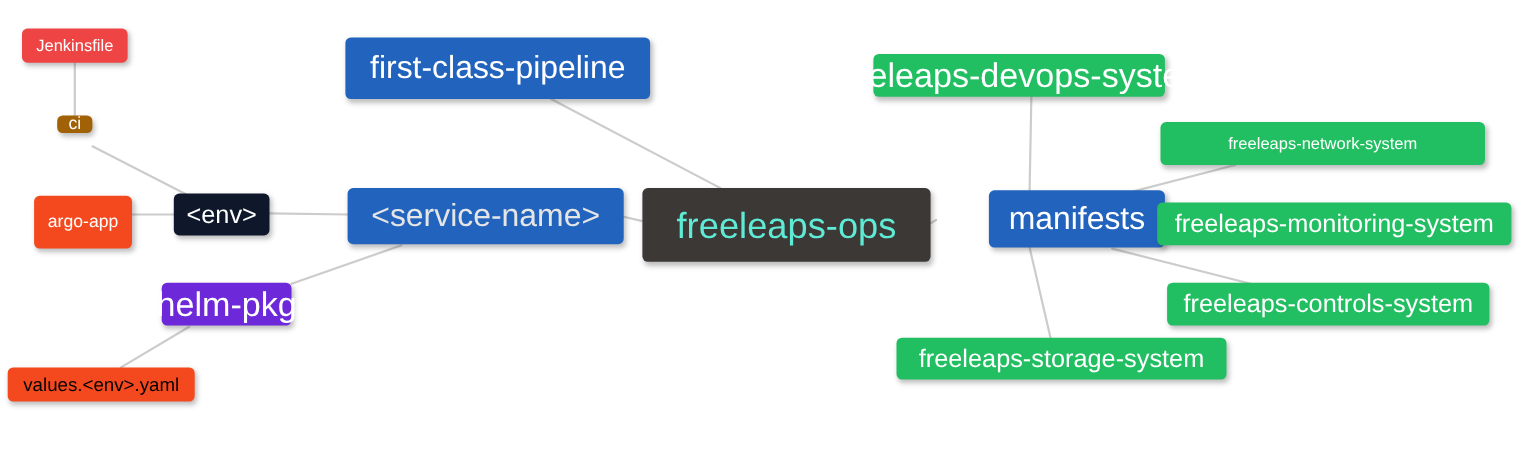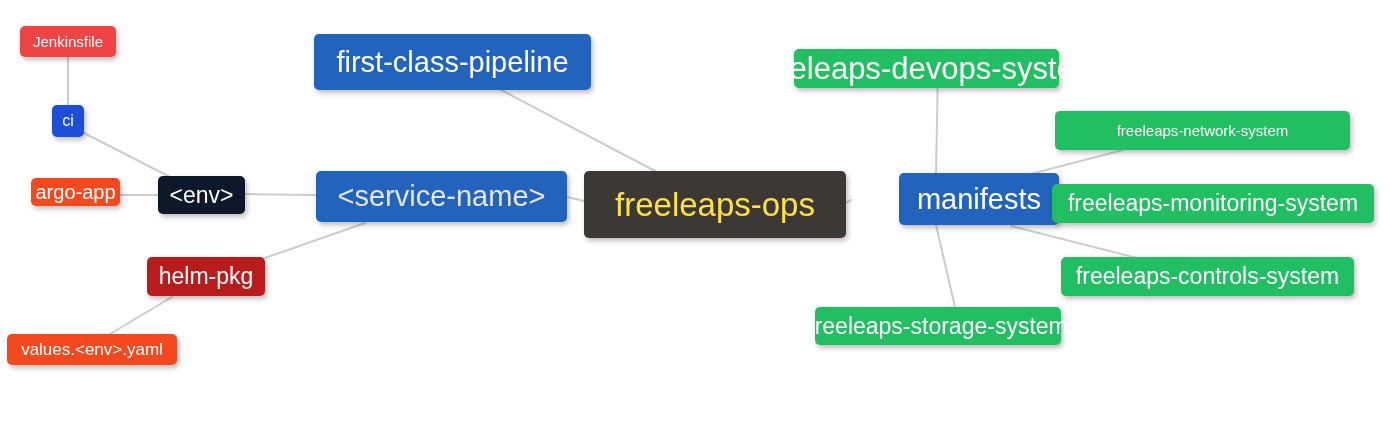--- a/index.html
+++ b/index.html
@@ -52,28 +52,28 @@
       <line x1="501" y1="90" x2="655" y2="171" stroke="#cccccc" stroke-width="2" stroke-linecap="round"></line>
       <line x1="846" y1="203" x2="851" y2="200" stroke="#cccccc" stroke-width="2" stroke-linecap="round"></line>
       <line x1="936" y1="173" x2="938" y2="67" stroke="#cccccc" stroke-width="2" stroke-linecap="round"></line>
       <line x1="1011" y1="179" x2="1123" y2="150" stroke="#cccccc" stroke-width="2" stroke-linecap="round"></line>
       <line x1="1011" y1="200" x2="1052" y2="203" stroke="#cccccc" stroke-width="2" stroke-linecap="round"></line>
       <line x1="1011" y1="226" x2="1137" y2="258" stroke="#cccccc" stroke-width="2" stroke-linecap="round"></line>
       <line x1="936" y1="225" x2="955" y2="307" stroke="#cccccc" stroke-width="2" stroke-linecap="round"></line>
     </svg>
   <div id="node-layer">
       <div class="node" style="left: 20px; top: 26px; width: 96px; height: 31px; font-size: 15px; background: #ef4444; color: rgb(255, 255, 255);">Jenkinsfile</div>
-      <div class="node" style="left: 52px; top: 105px; width: 32px; height: 32px; font-size: 16px; background: #1d4ed8; color: rgb(255, 255, 255);">ci</div>
-      <div class="node" style="left: 31px; top: 178px; width: 89px; height: 28px; font-size: 20px; background: rgb(244, 73, 30); color: rgb(255, 255, 255);">argo-app</div>
+      <div class="node" style="left: 52px; top: 105px; width: 32px; height: 16px; font-size: 16px; background: #a16207; color: rgb(255, 255, 255);">ci</div>
+      <div class="node" style="left: 31px; top: 178px; width: 89px; height: 48px; font-size: 16px; background: rgb(244, 73, 30); color: rgb(255, 255, 255);">argo-app</div>
       <div class="node" style="left: 158px; top: 176px; width: 87px; height: 38px; font-size: 23px; background: #0f172a; color: rgb(255, 255, 255);">&lt;env&gt;</div>
-      <div class="node" style="left: 147px; top: 257px; width: 118px; height: 39px; font-size: 23px; background: #b91c1c; color: rgb(255, 255, 255);">helm-pkg</div>
-      <div class="node" style="left: 7px; top: 334px; width: 170px; height: 31px; font-size: 17px; background: rgb(244, 73, 30); color: #ffffff;">values.&lt;env&gt;.yaml</div>
+      <div class="node" style="left: 147px; top: 257px; width: 118px; height: 39px; font-size: 31px; background: #6d28d9; color: rgb(255, 255, 255);">helm-pkg</div>
+      <div class="node" style="left: 7px; top: 334px; width: 170px; height: 31px; font-size: 17px; background: rgb(244, 73, 30); color: #000000;">values.&lt;env&gt;.yaml</div>
       <div class="node" style="left: 314px; top: 34px; width: 277px; height: 56px; font-size: 29px; background: rgb(34, 100, 189); color: rgb(255, 255, 255);">first-class-pipeline</div>
       <div class="node" style="left: 316px; top: 171px; width: 251px; height: 51px; font-size: 29px; background: rgb(34, 100, 189); color: #e5e5e5;">&lt;service-name&gt;</div>
-      <div class="node" style="left: 584px; top: 171px; width: 262px; height: 67px; font-size: 33px; background: rgb(60, 56, 54); color: #fde047;">freeleaps-ops</div>
+      <div class="node" style="left: 584px; top: 171px; width: 262px; height: 67px; font-size: 33px; background: rgb(60, 56, 54); color: #5eead4;">freeleaps-ops</div>
       <div class="node" style="left: 899px; top: 173px; width: 160px; height: 52px; font-size: 29px; background: rgb(34, 100, 189); color: rgb(255, 255, 255);">manifests</div>
       <div class="node" style="left: 794px; top: 28px; width: 265px; height: 39px; font-size: 31px; background: rgb(34, 191, 98); color: rgb(255, 255, 255); margin-top: 21px;">freeleaps-devops-system</div>
       <div class="node" style="left: 1055px; top: 111px; width: 295px; height: 39px; font-size: 15px; background: rgb(34, 191, 98); color: rgb(255, 255, 255);">freeleaps-network-system</div>
       <div class="node" style="left: 1052px; top: 184px; width: 322px; height: 39px; font-size: 23px; background: rgb(34, 191, 98); color: rgb(255, 255, 255);">freeleaps-monitoring-system</div>
       <div class="node" style="left: 1061px; top: 257px; width: 293px; height: 39px; font-size: 23px; background: rgb(34, 191, 98); color: rgb(255, 255, 255);">freeleaps-controls-system</div>
-      <div class="node" style="left: 815px; top: 307px; width: 246px; height: 38px; font-size: 23px; background: rgb(34, 191, 98); color: rgb(255, 255, 255);">freeleaps-storage-system</div>
+      <div class="node" style="left: 815px; top: 307px; width: 300px; height: 38px; font-size: 23px; background: rgb(34, 191, 98); color: rgb(255, 255, 255);">freeleaps-storage-system</div>
     </div>
 </div>
 
 </body></html>

